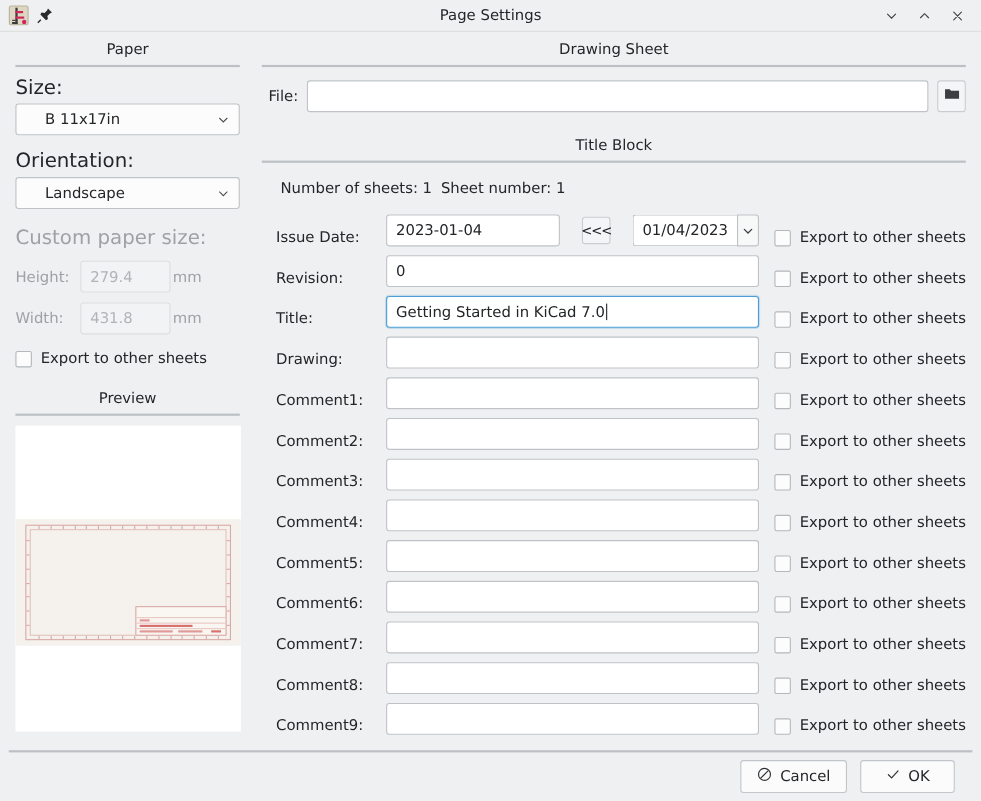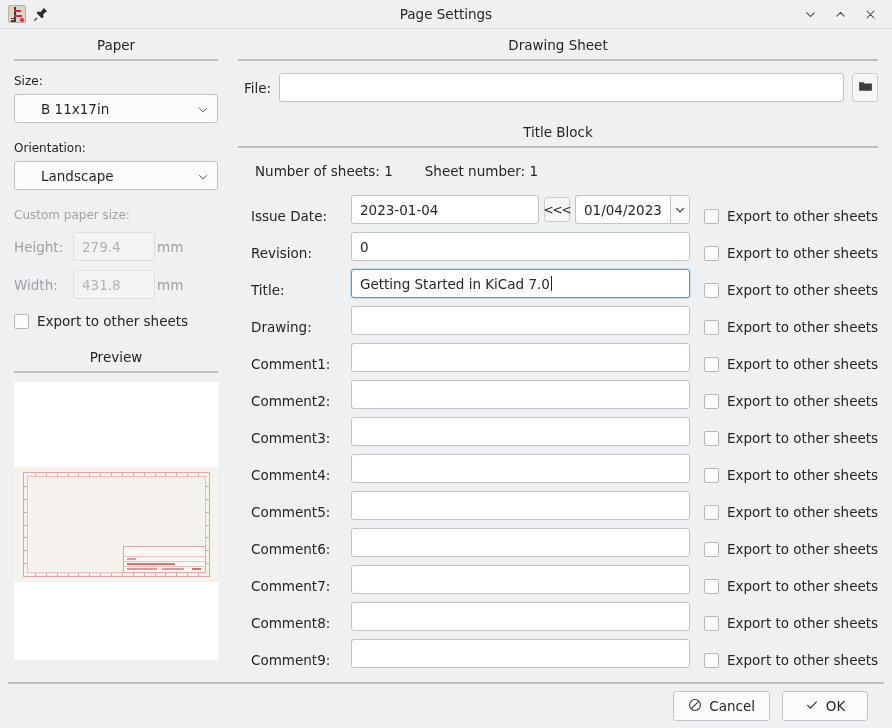--- a/index.html
+++ b/index.html
@@ -80,21 +80,21 @@
   .sect {
     display: flex;
     flex-direction: column;
     align-items: center;
     margin-bottom: 9px;
   }
   .sect-title { font-size: 13.5px; color: #232629; line-height: 17px; }
   .sect-rule { width: 100%; height: 2px; background: #bcc0c4; margin-top: 5px; }
 
   
-  label.fld-label { font-size: 12px; color: #232629; }
+  label.fld-label { font-size: 18px; color: #232629; }
   label.fld-label.dim { color: #9ea2a6; }
 
   .combo {
     position: relative;
     width: 100%;
     height: 29px;
     background: #fcfcfc;
     border: 1px solid #bfc3c7;
     border-radius: 3px;
     display: flex;
@@ -236,39 +236,39 @@
     display: flex; align-items: center; justify-content: center;
     flex: 0 0 auto;
   }
 
   .tb-sect { margin-top: 22px; }
   .sheetinfo {
     padding: 6px 0 8px 17px;
     font-size: 13.5px;
     color: #232629;
     display: flex;
-    gap: 32px;
+    gap: 8px;
   }
 
   .frow {
     display: flex;
     align-items: flex-end;
     padding-left: 13px;
     height: 37px;
   }
   .frow .flabel {
     width: 100px;
     font-size: 13.5px;
     color: #232629;
     flex: 0 0 auto;
   }
   .frow .finput { flex: 1 1 auto; min-width: 0; }
   .frow .fcheck { width: 188px; flex: 0 0 auto; padding-left: 14px; }
 
-  .date-group { display: flex; align-items: center; gap: 5px; flex: 1 1 auto; min-width: 0; }
+  .date-group { display: flex; align-items: center; gap: 20px; flex: 1 1 auto; min-width: 0; }
   .date-group .dateText { flex: 1 1 auto; min-width: 0; }
   .lt-btn {
     width: 26px; height: 25px;
     background: #f4f5f6;
     border: 1px solid #c9cdd1;
     border-radius: 3px;
     display: flex; align-items: center; justify-content: center;
     font-size: 12px; color: #232629;
     flex: 0 0 auto;
     letter-spacing: -1px;

